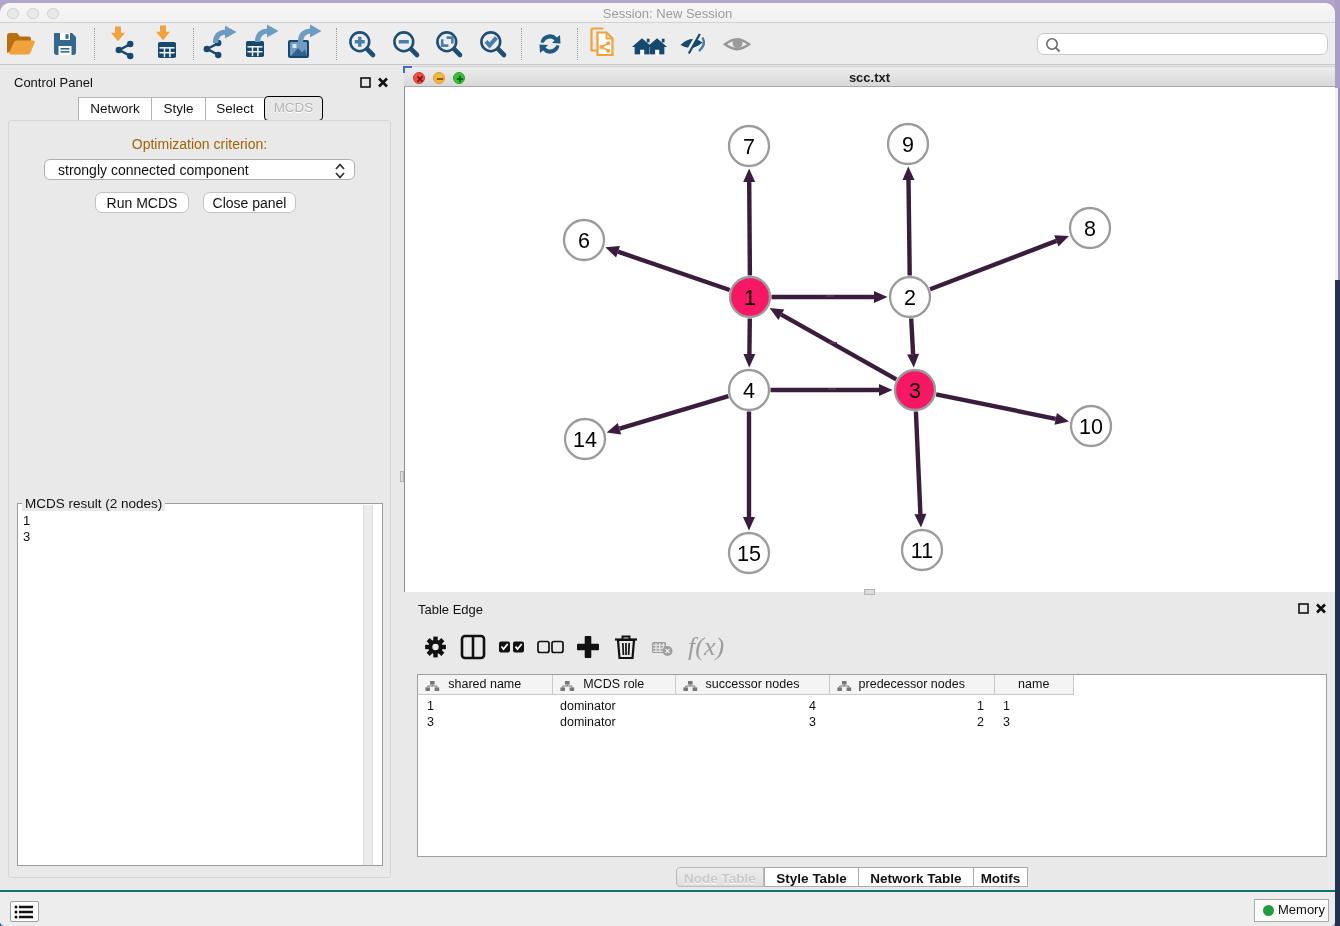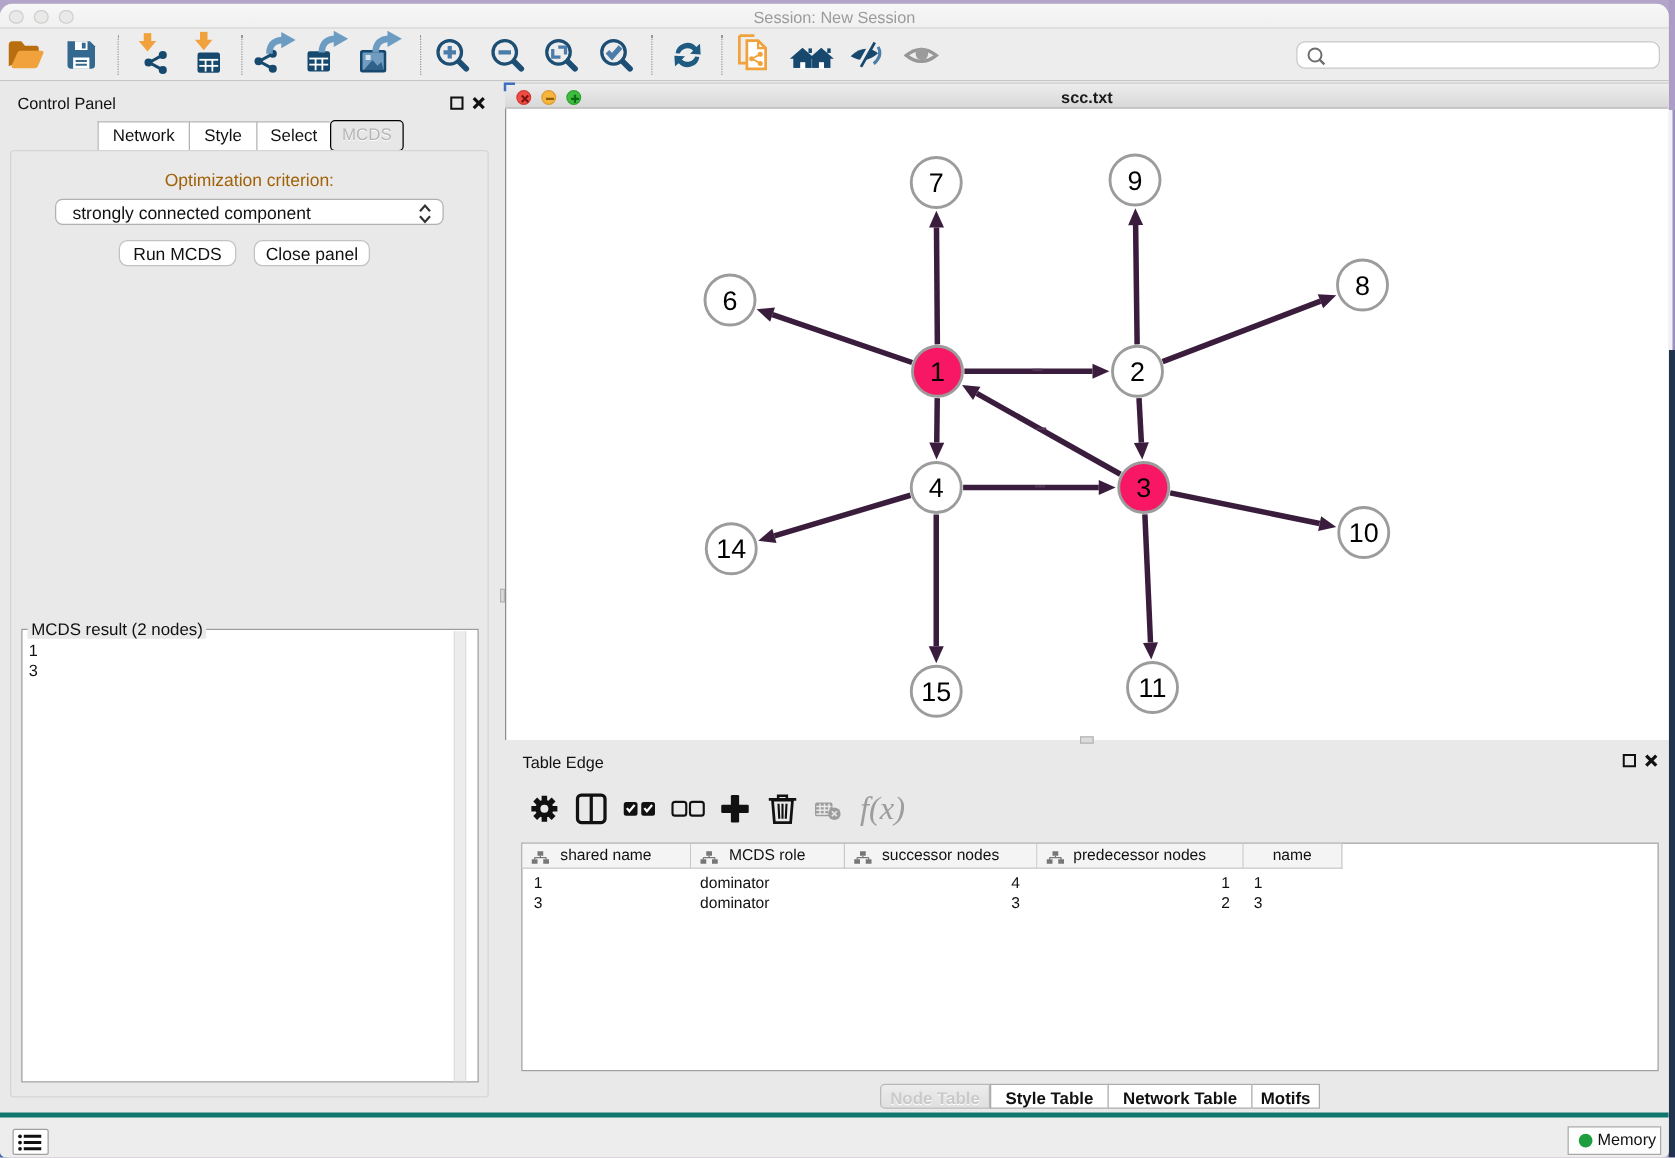--- a/index.html
+++ b/index.html
@@ -46,21 +46,21 @@
 #tp-title { left:14px; top:7px; font-size:13px; color:#111; }
 #tp-toolbar { left:14px; top:30px; width:903px; height:40px; }
 #tbl { left:13px; top:79px; width:910px; height:183px; background:#fff; border:1px solid #9f9f9f; }
 .th { position:absolute; top:0; height:20px; background:#f4f4f4; border-right:1px solid #c9c9c9; border-bottom:1px solid #c9c9c9; font-size:12.5px; color:#111; text-align:center; padding-top:2px; }
 .td { position:absolute; font-size:12.5px; color:#111; }
 .tabrow2 { position:absolute; display:flex; }
 .tab2 { background:#fff; border:1px solid #ababab; border-right:none; font-size:13.5px; font-weight:bold; color:#111; text-align:center; padding-top:3px; height:20px; }
 .tab2:last-child { border-right:1px solid #ababab; }
 .tab2.sel { background:linear-gradient(#ececec,#e0e0e0); color:#c9c9c9; text-shadow:0 1px 0 #fff; border-radius:4px 0 0 4px; border:1px solid #b9b9b9; }
 
-#statusbar { left:0; top:887px; width:100%; height:36px; background:#ededed; border-top:4px solid #0f766e; }
+#statusbar { left:0; top:887px; width:100%; height:36px; background:#ededed; border-top:2px solid #0f766e; }
 #sb-list { left:10px; top:9px; width:29px; height:21px; background:#fff; border:1px solid #9f9f9f; border-radius:2px; }
 #sb-mem { right:6px; top:7px; width:75px; height:23px; background:#fdfdfd; border:1px solid #a9a9a9; font-size:13px; color:#111; }
 svg { position:absolute; overflow:visible; }
 </style></head>
 <body>
 <div id="desk-right-top" class="abs"></div>
 <div id="desk-right-mid" class="abs">
     <div class="pline"></div>
   </div>
 <div id="desk-right-bot" class="abs"></div>
@@ -438,21 +438,21 @@
 <div class="td" style="left:142px; top:24px;">dominator</div>
 <div class="td" style="left:258px; width:140px; top:24px; text-align:right;">4</div>
 <div class="td" style="left:412px; width:154px; top:24px; text-align:right;">1</div>
 <div class="td" style="left:585px; top:24px;">1</div>
 <div class="td" style="left:9px; top:40px;">3</div>
 <div class="td" style="left:142px; top:40px;">dominator</div>
 <div class="td" style="left:258px; width:140px; top:40px; text-align:right;">3</div>
 <div class="td" style="left:412px; width:154px; top:40px; text-align:right;">2</div>
 <div class="td" style="left:585px; top:40px;">3</div>
 </div>
-      <div class="tabrow2" style="left:300px; top:272px;">
+      <div class="tabrow2" style="left:272px; top:272px;">
         <div class="tab2 sel" style="width:88px;">Node Table</div>
         <div class="tab2" style="width:94px;">Style Table</div>
         <div class="tab2" style="width:115px;">Network Table</div>
         <div class="tab2" style="width:55px;">Motifs</div>
       </div>
     </div>
   <div class="abs" style="left:399.5px; top:406px; width:4.5px; height:11px; background:#dcdcdc; border:1px solid #b5b5b5;"></div>
     <div class="abs" style="left:864px; top:524px; width:11px; height:6px; background:#dcdcdc; border:1px solid #b5b5b5;"></div>
   </div>
   <div id="statusbar" class="abs">

